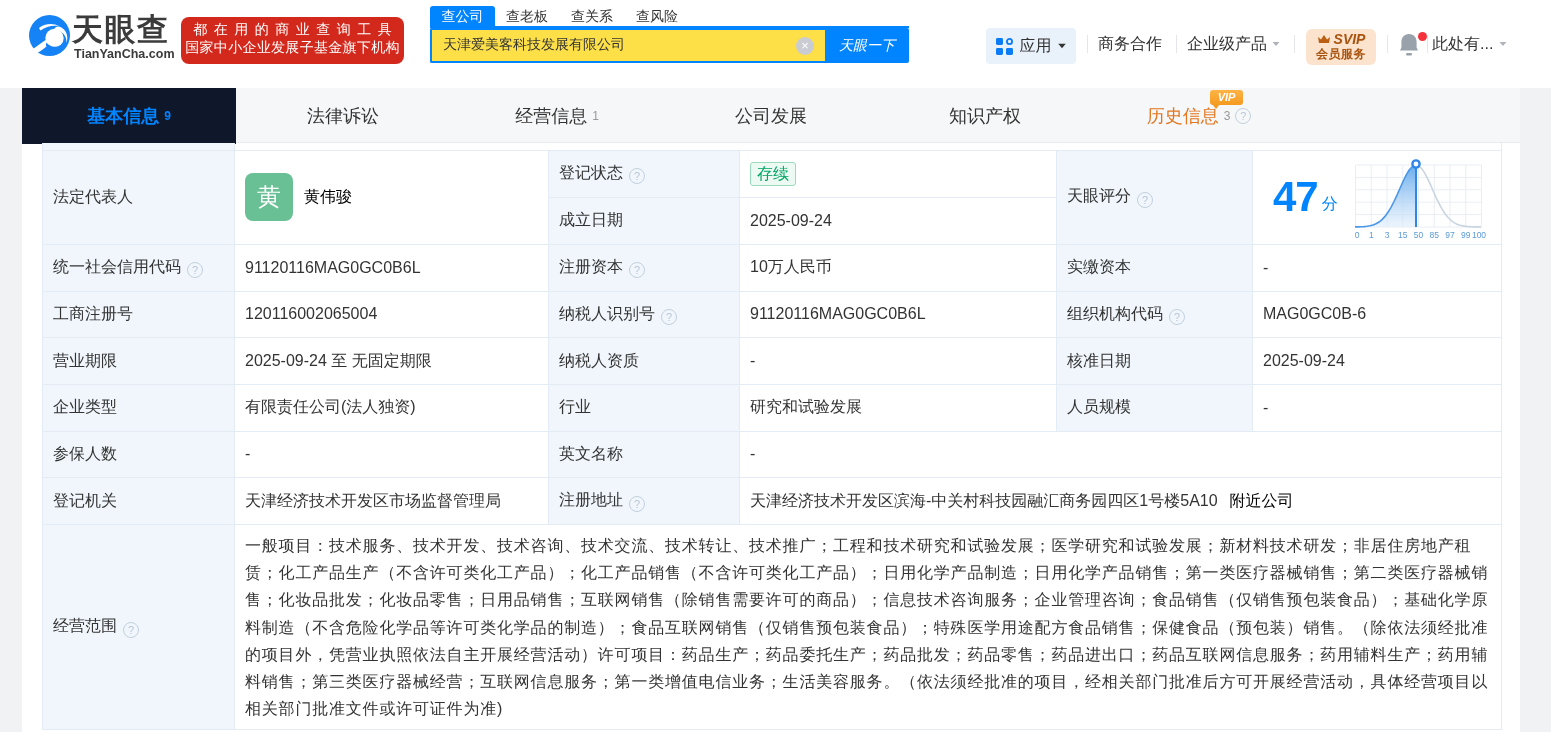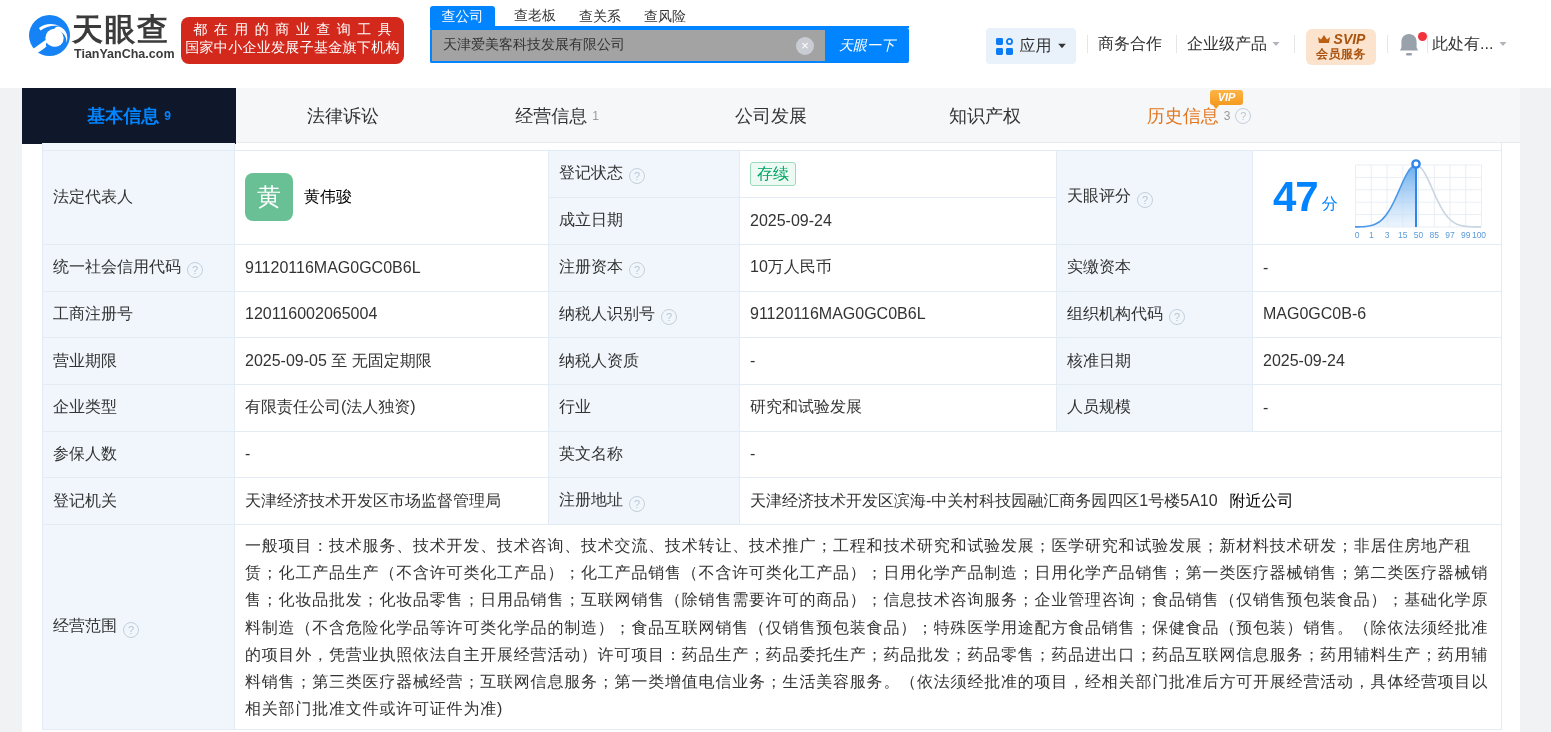--- a/index.html
+++ b/index.html
@@ -12,23 +12,23 @@
   .logo-title { position:absolute; left:72px; top:9px; font-size:31px; font-weight:700; color:#3b3b3b; letter-spacing:1.5px; }
   .logo-domain { position:absolute; left:74px; top:47px; font-size:12.5px; font-weight:700; color:#3b3b3b; letter-spacing:0; }
   .slogan { position:absolute; left:181px; top:17px; width:223px; height:47px; background:#d3291d; border-radius:8px; color:#fff; text-align:center; }
   .slogan .l1 { margin-top:4px; font-size:14px; letter-spacing:6.5px; text-indent:6.5px; white-space:nowrap; }
   .slogan .l2 { font-size:14px; letter-spacing:0.3px; white-space:nowrap; }
 
   .search-wrap { position:absolute; left:430px; top:8px; width:479px; }
   .search-tabs { display:flex; align-items:flex-end; height:20px; border-bottom:2px solid #0084ff; }
   .stab-active { width:65px; height:20px; background:#0084ff; color:#fff; font-size:14px; line-height:20px; text-align:center; border-radius:3px 3px 0 0; }
   .stab { font-size:14px; color:#333; line-height:20px; margin-left:23px; cursor:pointer; }
-  .stab-active + .stab { margin-left:19px;font-family:Liberation Mono, monospace; }
+  .stab-active + .stab { margin-left:11px; }
   .search-box { display:flex; height:35px; }
-  .search-input { position:relative; width:395px; height:35px; background:#a3a3a3; border:2px solid #0084ff; border-right:none; border-radius:2px 0 0 2px; }
+  .search-input { position:relative; width:395px; height:35px; background:#fde047; border:2px solid #0084ff; border-right:none; border-radius:2px 0 0 2px; }
   .search-input .txt { position:absolute; left:11px; top:6px; font-size:14px; color:#333; }
   .clear-btn { position:absolute; right:11px; top:7px; width:18px; height:18px; border-radius:50%; background:#c9ccd2; color:#fff; font-size:13px; line-height:17px; text-align:center; }
   .search-btn { width:84px; height:35px; background:#0084ff; color:#fff; font-size:14px; text-align:center; line-height:35px; border-radius:0 2px 2px 0; cursor:pointer;font-style:italic; }
 
   .hmenu { position:absolute; left:0; top:0; width:1227px; height:88px; }
   .apps-pill { position:absolute; left:986px; top:28px; width:90px; height:36px; background:#e9f1fb; border-radius:4px; display:flex; align-items:center; justify-content:center; cursor:pointer; }
   .apps-pill .t { font-size:16px; color:#333; margin:0 5px 0 7px; }
   .hsep { position:absolute; top:35px; width:1px; height:18px; background:#e4e6e9; }
   .hitem { position:absolute; top:34px; font-size:16px; color:#333; cursor:pointer; white-space:nowrap; }
   .caret { display:inline-block; width:0; height:0; border-left:5px solid transparent; border-right:5px solid transparent; border-top:6px solid #333; vertical-align:2px; }
@@ -256,21 +256,21 @@
           <td class="lbl"><span>工商注册号</span></td>
           <td><span>120116002065004</span></td>
           <td class="lbl"><span>纳税人识别号</span><span class="q-ico">?</span></td>
           <td><span>91120116MAG0GC0B6L</span></td>
           <td class="lbl"><span>组织机构代码</span><span class="q-ico">?</span></td>
           <td><span>MAG0GC0B-6</span></td>
         </tr>
 
         <tr>
           <td class="lbl"><span>营业期限</span></td>
-          <td><span>2025-09-05 至 无固定期限</span></td>
+          <td><span>2025-09-24 至 无固定期限</span></td>
           <td class="lbl"><span>纳税人资质</span></td>
           <td><span class="dash">-</span></td>
           <td class="lbl"><span>核准日期</span></td>
           <td><span>2025-09-24</span></td>
         </tr>
 
         <tr>
           <td class="lbl"><span>企业类型</span></td>
           <td><span>有限责任公司(法人独资)</span></td>
           <td class="lbl"><span>行业</span></td>

